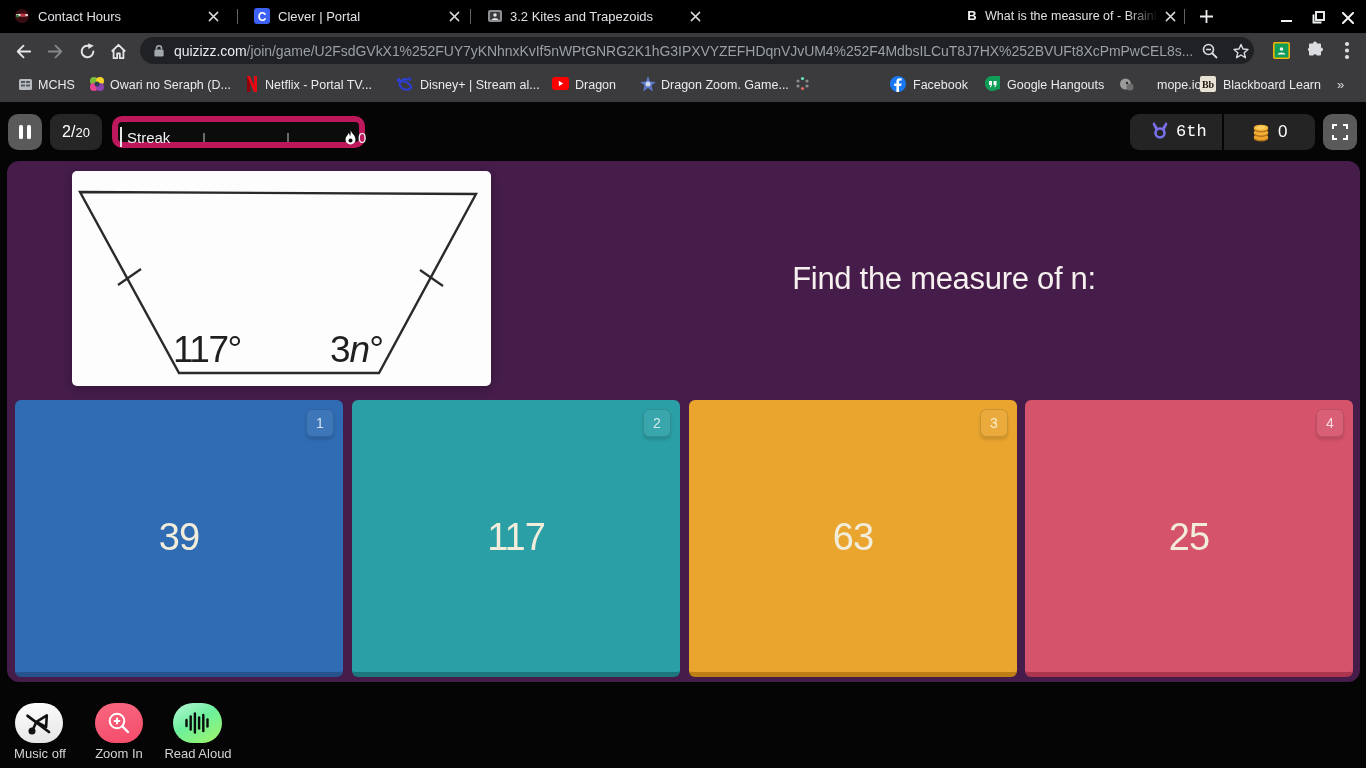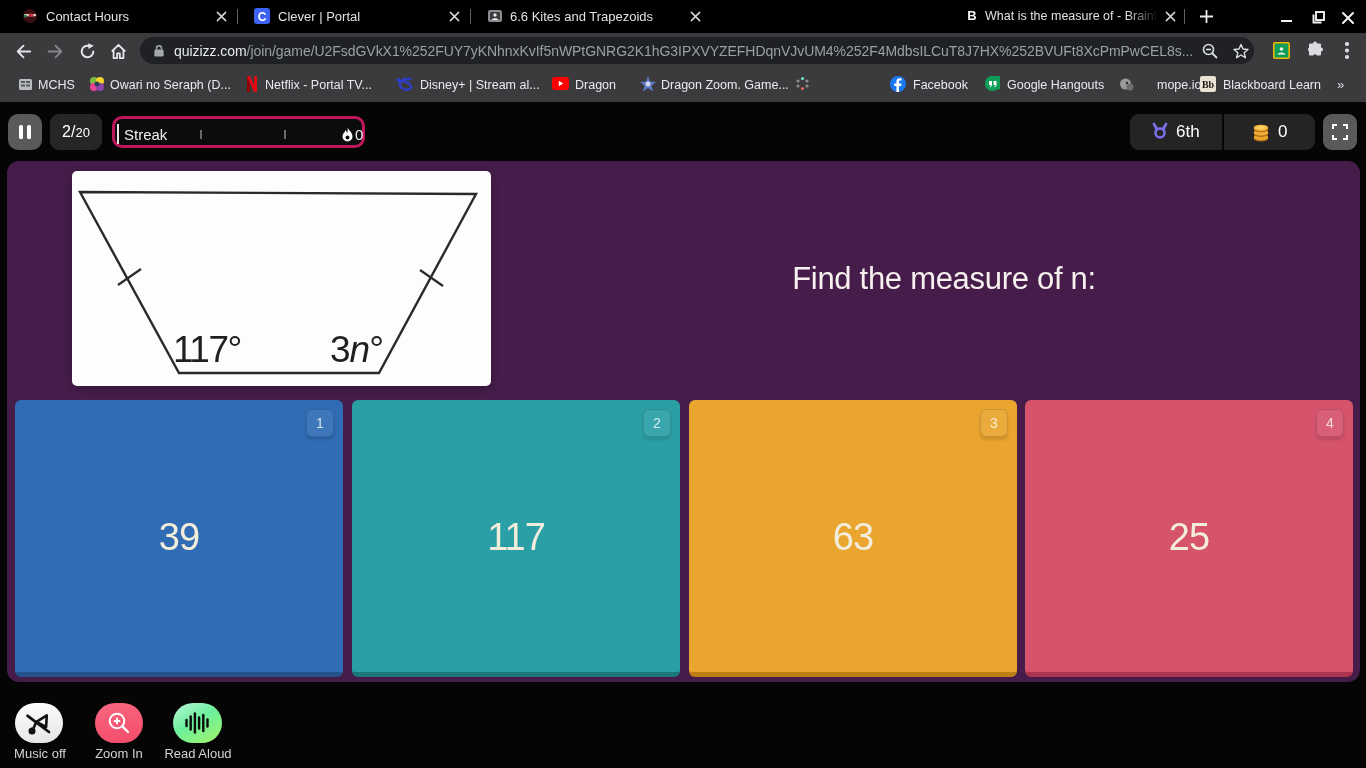--- a/index.html
+++ b/index.html
@@ -7,21 +7,21 @@
     font-family:"Liberation Sans", sans-serif; }
   .abs { position:absolute; }
 </style>
 </head>
 <body>
 
 <div class="abs" style="left:0;top:0;width:1366px;height:768px;background:#000;">
 
   <div class="abs" style="left:0;top:0;width:1366px;height:33px;background:#000;">
 
-    <div class="abs" style="left:8px;top:0;width:229px;height:33px;">
+    <div class="abs" style="left:0;top:0;width:229px;height:33px;">
 
       <svg class="abs" style="left:14px;top:8px;" width="16" height="16" viewBox="0 0 16 16">
         <circle cx="8" cy="8" r="7" fill="#3a0d12"></circle>
         <rect x="2" y="6" width="12" height="2.3" fill="#e8e6e0" rx="1"></rect>
         <rect x="6.5" y="5.6" width="5" height="3" fill="#c03540"></rect>
         <circle cx="3.5" cy="8" r="1.6" fill="#2f7d3a"></circle>
       </svg>
 
       <div class="abs" style="left:38px;top:9px;color:#dfe1e5;font-size:13px;">Contact Hours</div>
 
@@ -50,21 +50,21 @@
 
     <div class="abs" style="left:473px;top:0;width:236px;height:33px;">
 
       <svg class="abs" style="left:14px;top:8px;" width="16" height="16" viewBox="0 0 16 16">
         <rect x="1" y="2" width="14" height="12" rx="2" fill="#8a8d91"></rect>
         <rect x="3" y="4" width="10" height="8" rx="1" fill="#3c3c3c"></rect>
         <circle cx="8" cy="7" r="1.7" fill="#e8e8e8"></circle>
         <path d="M4.5 12 C5 9.5 11 9.5 11.5 12 Z" fill="#e8e8e8"></path>
       </svg>
 
-      <div class="abs" style="left:37px;top:9px;color:#dfe1e5;font-size:13px;">6.6 Kites and Trapezoids</div>
+      <div class="abs" style="left:37px;top:9px;color:#dfe1e5;font-size:13px;">3.2 Kites and Trapezoids</div>
 
       <svg class="abs" style="left:217px;top:11px;" width="11" height="11" viewBox="0 0 12 12">
           <path d="M1.5 1.5 L10.5 10.5 M10.5 1.5 L1.5 10.5" stroke="#d7d9dc" stroke-width="1.6" stroke-linecap="round"></path>
         </svg>
     </div>
 
 
     <div class="abs" style="left:952px;top:0;width:230px;height:33px;">
 
       <div class="abs" style="left:12px;top:8px;width:16px;height:16px;color:#efefef;font-size:13px;font-weight:bold;text-align:center;">B</div>
@@ -234,42 +234,42 @@
 
     <div class="abs" style="left:8px;top:12px;width:34px;height:36px;background:#5a5a5a;border-radius:10px;">
       <div class="abs" style="left:11px;top:11px;width:4px;height:14px;background:#fff;border-radius:1.5px;"></div>
       <div class="abs" style="left:19px;top:11px;width:4px;height:14px;background:#fff;border-radius:1.5px;"></div>
     </div>
 
     <div class="abs" style="left:50px;top:12px;width:52px;height:36px;background:#262626;border-radius:9px;color:#fff;text-align:center;">
       <span style="line-height:36px;font-size:16px;">2/<span style="font-size:13px;">20</span></span>
     </div>
 
-    <div class="abs" style="left:112px;top:14px;width:253px;height:32px;background:#0c0c0c;border:3px solid #be185d;border-radius:10px;">
+    <div class="abs" style="left:112px;top:14px;width:253px;height:32px;background:#0c0c0c;border:6px solid #be185d;border-radius:10px;">
 
       <div class="abs" style="left:2px;top:5px;width:2px;height:20px;background:#e8e8e8;"></div>
       <div class="abs" style="left:9px;top:7px;font-size:15px;color:#f0f0f0;">Streak</div>
       <div class="abs" style="left:85px;top:11px;width:1.5px;height:9px;background:#6a6a6a;"></div>
       <div class="abs" style="left:169px;top:11px;width:1.5px;height:9px;background:#6a6a6a;"></div>
 
       <svg class="abs" style="left:226px;top:8px;" width="13" height="15" viewBox="0 0 13 15">
         <path d="M6.5 0 C7 3 11.5 5 11.5 9.5 A5 5 0 0 1 1.5 9.5 C1.5 6.5 4 5.5 4.5 3 C5.5 4 6 5 5.8 6.5 C7 5.5 6.8 2 6.5 0" fill="#fff"></path>
         <circle cx="6.5" cy="10.5" r="2" fill="#0c0c0c"></circle>
       </svg>
       <div class="abs" style="left:240px;top:7px;font-size:15px;color:#f0f0f0;">0</div>
     </div>
 
     <div class="abs" style="left:1130px;top:12px;width:185px;height:36px;background:#242424;border-radius:9px;">
 
       <svg class="abs" style="left:22px;top:8px;" width="16" height="20" viewBox="0 0 16 20">
         <path d="M2 0 L6 6 L3.5 8 L0.5 2 Z" fill="#7a70ee"></path>
         <path d="M14 0 L10 6 L12.5 8 L15.5 2 Z" fill="#7a70ee"></path>
         <circle cx="8" cy="11" r="4.5" fill="none" stroke="#7a70ee" stroke-width="2.6"></circle>
       </svg>
-      <div class="abs" style="left:46px;top:8px;font-size:17px;color:#fff;">6th</div>
+      <div class="abs" style="left:46px;top:8px;font-size:17px;color:#fff;font-family:Liberation Mono, monospace;">6th</div>
 
       <div class="abs" style="left:92px;top:0;width:1.5px;height:36px;background:#050505;"></div>
 
       <svg class="abs" style="left:122px;top:7px;" width="18" height="22" viewBox="0 0 18 22">
         <ellipse cx="9" cy="17.4" rx="7.2" ry="3.1" fill="#b57418"></ellipse>
         <ellipse cx="9" cy="16" rx="7.2" ry="3.1" fill="#eda42f"></ellipse>
         <ellipse cx="9" cy="12.8" rx="7.2" ry="3.1" fill="#b57418"></ellipse>
         <ellipse cx="9" cy="11.4" rx="7.2" ry="3.1" fill="#f2ae36"></ellipse>
         <ellipse cx="9" cy="8.2" rx="7.2" ry="3.1" fill="#b57418"></ellipse>
         <ellipse cx="9" cy="6.8" rx="7.2" ry="3.1" fill="#f6b93e"></ellipse>

